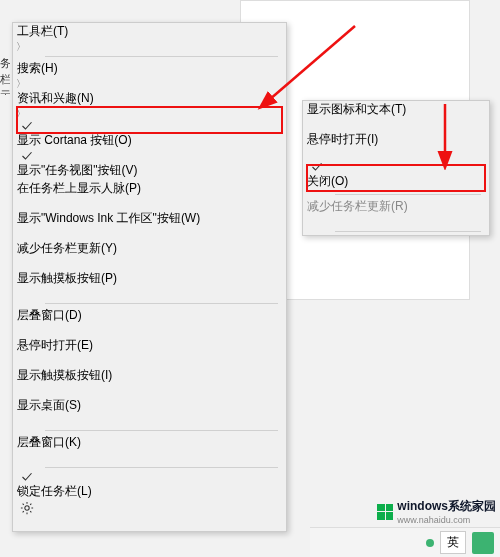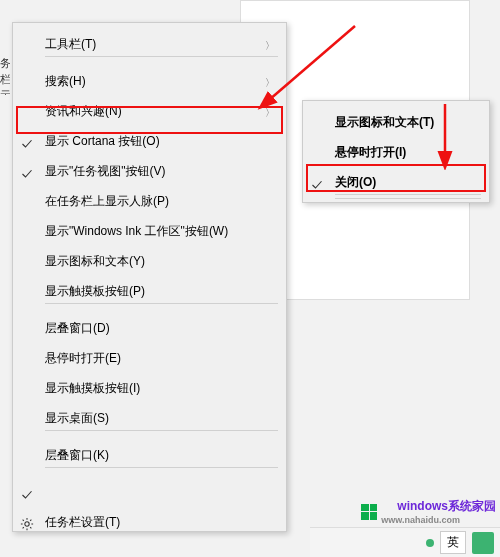--- a/index.html
+++ b/index.html
@@ -21,29 +21,29 @@
     }
     .main-menu {
       left: 12px;
       top: 22px;
       width: 275px;
     }
     .sub-menu {
       left: 302px;
       top: 100px;
       width: 188px;
-      font-weight: bold;
     }
     .menu-item {
       display: flex;
-      align-items: flex-end;
+      align-items: flex-start;
       height: 30px;
       padding: 0 8px 0 0;
       cursor: default;
       position: relative;
+      flex-direction: column;
     }
     .menu-item.disabled {
       color: #888;
     }
     .icon-col {
       width: 28px;
       display: flex;
       justify-content: center;
       align-items: center;
       flex-shrink: 0;
@@ -125,22 +125,22 @@
       z-index: 100;
     }
     .wm-logo {
       width: 16px; height: 16px;
       display: grid;
       grid-template-columns: 1fr 1fr;
       grid-template-rows: 1fr 1fr;
       gap: 1px;
     }
     .wm-logo span { background: #0cae4b; }
-    .wm-text1 { color: #6d28d9; margin-left: 16px; }
-    .wm-text2 { color: #888; display:block; font-weight: bold; font-size: 9px;}
+    .wm-text1 { color: #0f172a; }
+    .wm-text2 { color: #888; display:block; font-weight: normal; font-size: 9px;}
     .bg-window {
       position: absolute;
       left: 240px;
       top: 0;
       width: 230px;
       height: 300px;
       background: #fff;
       border: 1px solid #ddd;
       z-index: -1;
     }
@@ -199,21 +199,21 @@
   <div class="menu-item">
     <span class="icon-col"></span>
     <span class="label-col">在任务栏上显示人脉(P)</span>
   </div>
   <div class="menu-item">
     <span class="icon-col"></span>
     <span class="label-col">显示"Windows Ink 工作区"按钮(W)</span>
   </div>
   <div class="menu-item">
     <span class="icon-col"></span>
-    <span class="label-col">显示图标和文本(Y)</span>
+    <span class="label-col">减少任务栏更新(Y)</span>
   </div>
   <div class="menu-item">
     <span class="icon-col"></span>
     <span class="label-col">显示触摸板按钮(P)</span>
   </div>
   <div class="separator"></div>
   <div class="menu-item">
     <span class="icon-col"></span>
     <span class="label-col">层叠窗口(D)</span>
   </div>
@@ -234,29 +234,29 @@
     <span class="icon-col"></span>
     <span class="label-col">层叠窗口(K)</span>
   </div>
   <div class="separator"></div>
   <div class="menu-item">
     <span class="icon-col check-icon">
         <svg viewBox="0 0 16 16">
           <path d="M2 8 L6 12 L14 3" stroke="#333" stroke-width="1.5" fill="none"></path>
         </svg>
       </span>
+    <span class="label-col">锁定任务栏(L)</span>
   </div>
   <div class="menu-item">
     <span class="icon-col gear-icon">
         <svg viewBox="0 0 16 16">
           <circle cx="8" cy="8" r="2.5" fill="none" stroke="#333" stroke-width="1.2"></circle>
           <path d="M8 1v2M8 13v2M1 8h2M13 8h2M3 3l1.4 1.4M11.6 11.6L13 13M13 3l-1.4 1.4M4.4 11.6L3 13" stroke="#333" stroke-width="1.2"></path>
         </svg>
       </span>
-    <span class="label-col">任务栏设置(T)</span>
   </div>
 </div>
 
 <div class="menu sub-menu">
   <div class="menu-item">
     <span class="icon-col"></span>
     <span class="label-col">显示图标和文本(T)</span>
   </div>
   <div class="menu-item">
     <span class="icon-col"></span>
@@ -264,20 +264,24 @@
   </div>
   <div class="menu-item">
     <span class="icon-col check-icon">
         <svg viewBox="0 0 16 16">
           <path d="M2 8 L6 12 L14 3" stroke="#333" stroke-width="1.5" fill="none"></path>
         </svg>
       </span>
     <span class="label-col">关闭(O)</span>
   </div>
   <div class="separator"></div>
+  <div class="menu-item disabled">
+    <span class="icon-col"></span>
+    <span class="label-col">减少任务栏更新(R)</span>
+  </div>
   <div class="separator"></div>
 </div>
 
 <div class="highlight-red hl-news"></div>
 <div class="highlight-red hl-close"></div>
 
 <svg class="arrow-svg" style="left:255px; top:18px; width:110px; height:100px;">
   <defs>
       <marker id="ah1" markerWidth="10" markerHeight="10" refX="2" refY="3" orient="auto">
         <path d="M0,0 L0,6 L8,3 z" fill="#e11"></path>

